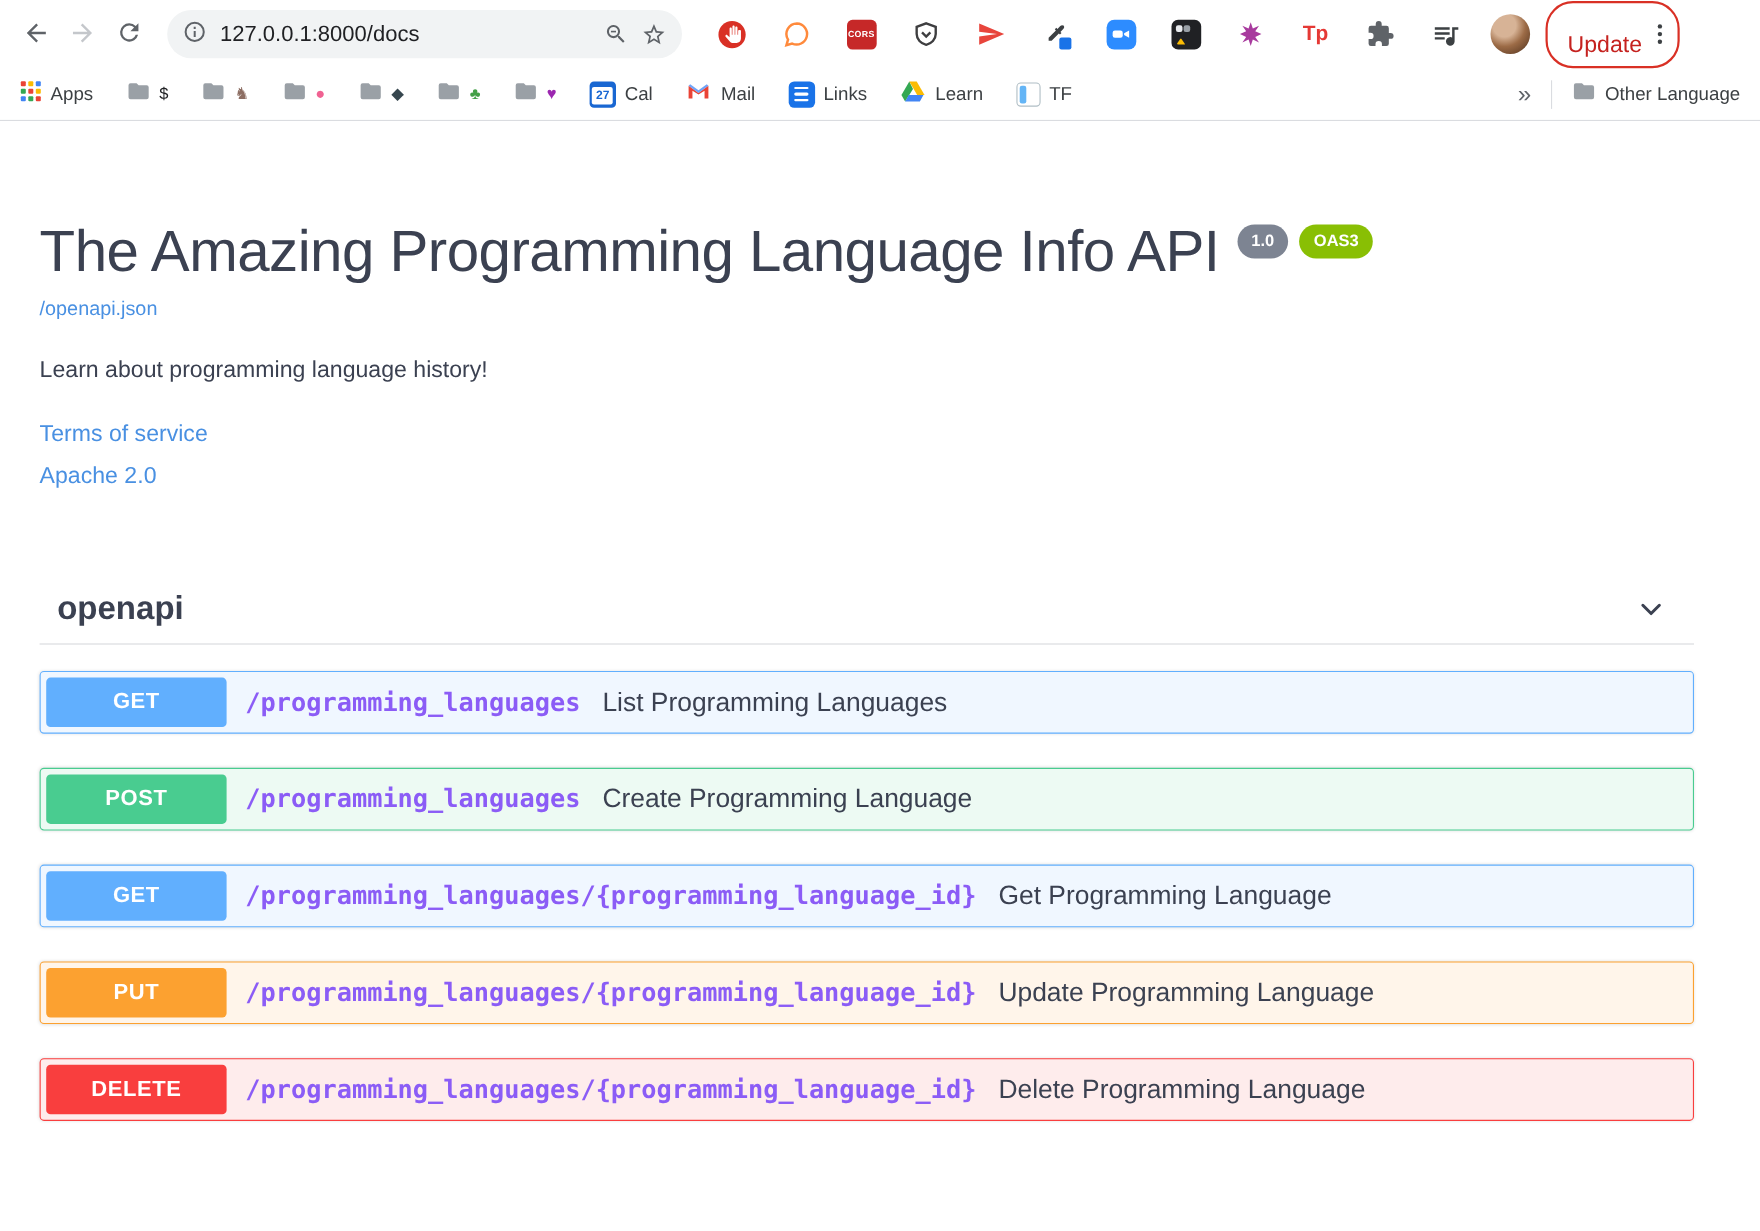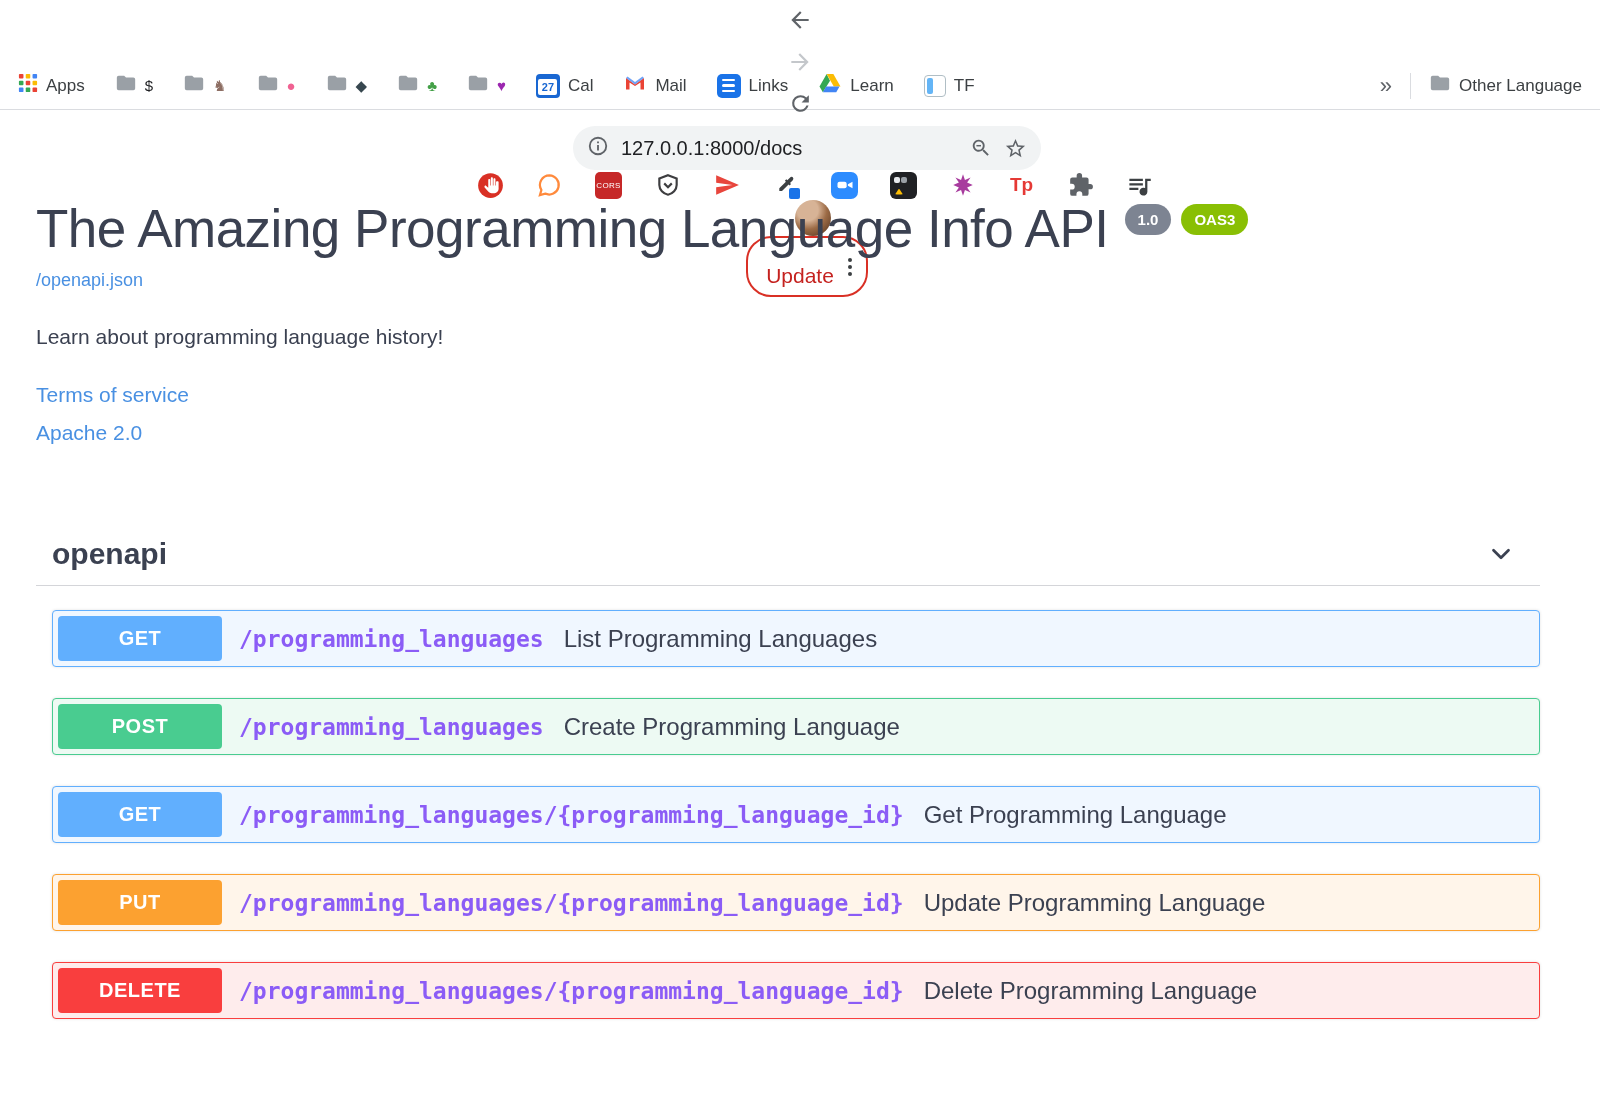--- a/index.html
+++ b/index.html
@@ -7,39 +7,39 @@
   body {
     width:1600px; height:1119px; overflow:hidden;
     background:#fff;
     font-family:"Liberation Sans", sans-serif;
     color:#3b4151;
   }
 
   
   .toolbar {
     height:62px; display:flex; align-items:center;
-    padding:0 12px; background:#fff;flex-direction:column;
+    padding:0 12px; background:#fff;
   }
   .nav-btn {
     width:42px; height:42px; flex:0 0 auto;
     display:flex; align-items:center; justify-content:center;
     border:none; background:transparent; border-radius:50%; padding:0;
   }
   .omnibox {
     display:flex; align-items:center; gap:12px;
     height:44px; width:468px; flex:0 0 auto;
     background:#f1f3f4; border-radius:22px;
     padding:0 14px; margin-left:14px;
   }
   .omnibox .url { flex:1; font-size:20px; color:#202124; white-space:nowrap; overflow:hidden; }
   .icon-btn { border:none; background:transparent; padding:0; display:flex; align-items:center; justify-content:center; }
 
   .ext-row { display:flex; align-items:center; gap:29px; margin-left:30px; }
   .ext { width:30px; height:30px; display:flex; align-items:center; justify-content:center; position:relative; border:none; background:transparent; padding:0; }
-  .cors-box { width:27px; height:27px; border-radius:5px; background:#c62828; color:#fff; font-size:8px; font-weight:400; display:flex; align-items:center; justify-content:center; letter-spacing:.3px; }
+  .cors-box { width:27px; height:27px; border-radius:5px; background:#c62828; color:#fff; font-size:8px; font-weight:700; display:flex; align-items:center; justify-content:center; letter-spacing:.3px; }
   .zoom-cam { width:27px; height:27px; border-radius:7px; background:#2d8cff; display:flex; align-items:center; justify-content:center; }
   .dark-app { width:27px; height:27px; border-radius:6px; background:#202124; position:relative; }
   .dark-app .dot1,.dark-app .dot2,.dark-app .dot3 { position:absolute; width:6px; height:6px; border-radius:2px; }
   .dark-app .dot1 { left:4px; top:5px; background:#e8eaed; }
   .dark-app .dot2 { left:11px; top:5px; background:#9aa0a6; }
   .dark-app .dot3 { left:5px; bottom:4px; background:#fbbc04; width:8px; height:6px; clip-path:polygon(50% 0,0 100%,100% 100%); }
   .tp-text { color:#e53935; font-weight:700; font-size:19px; }
   .picker-sq { position:absolute; right:1px; bottom:1px; width:11px; height:11px; background:#1a73e8; border-radius:2px; }
 
   .avatar {
@@ -94,21 +94,20 @@
   }
   .tag-title { font-size:30px; font-weight:700; margin:0; color:#3b4151; }
   .chev-btn { border:none; background:transparent; padding:0; display:flex; }
 
   .opblocks { margin-top:24px; }
   .opblock {
     display:flex; align-items:center;
     border:1px solid; border-radius:4px;
     padding:5px; margin-bottom:31px;
     box-shadow:0 0 3px rgba(0,0,0,.12);
-    margin-left:16px;
   }
   .opblock[data-method="GET"]    { background:#f0f7ff; border-color:#61affe; }
   .opblock[data-method="POST"]   { background:#edfaf3; border-color:#49cc90; }
   .opblock[data-method="PUT"]    { background:#fff5ea; border-color:#fca130; }
   .opblock[data-method="DELETE"] { background:#feecec; border-color:#f93e3e; }
   .opblock-method {
     flex:0 0 164px; text-align:center; padding:11px 0;
     border-radius:4px; color:#fff; font-weight:700; font-size:20px; letter-spacing:.5px;
   }
   .opblock[data-method="GET"] .opblock-method    { background:#61affe; }

